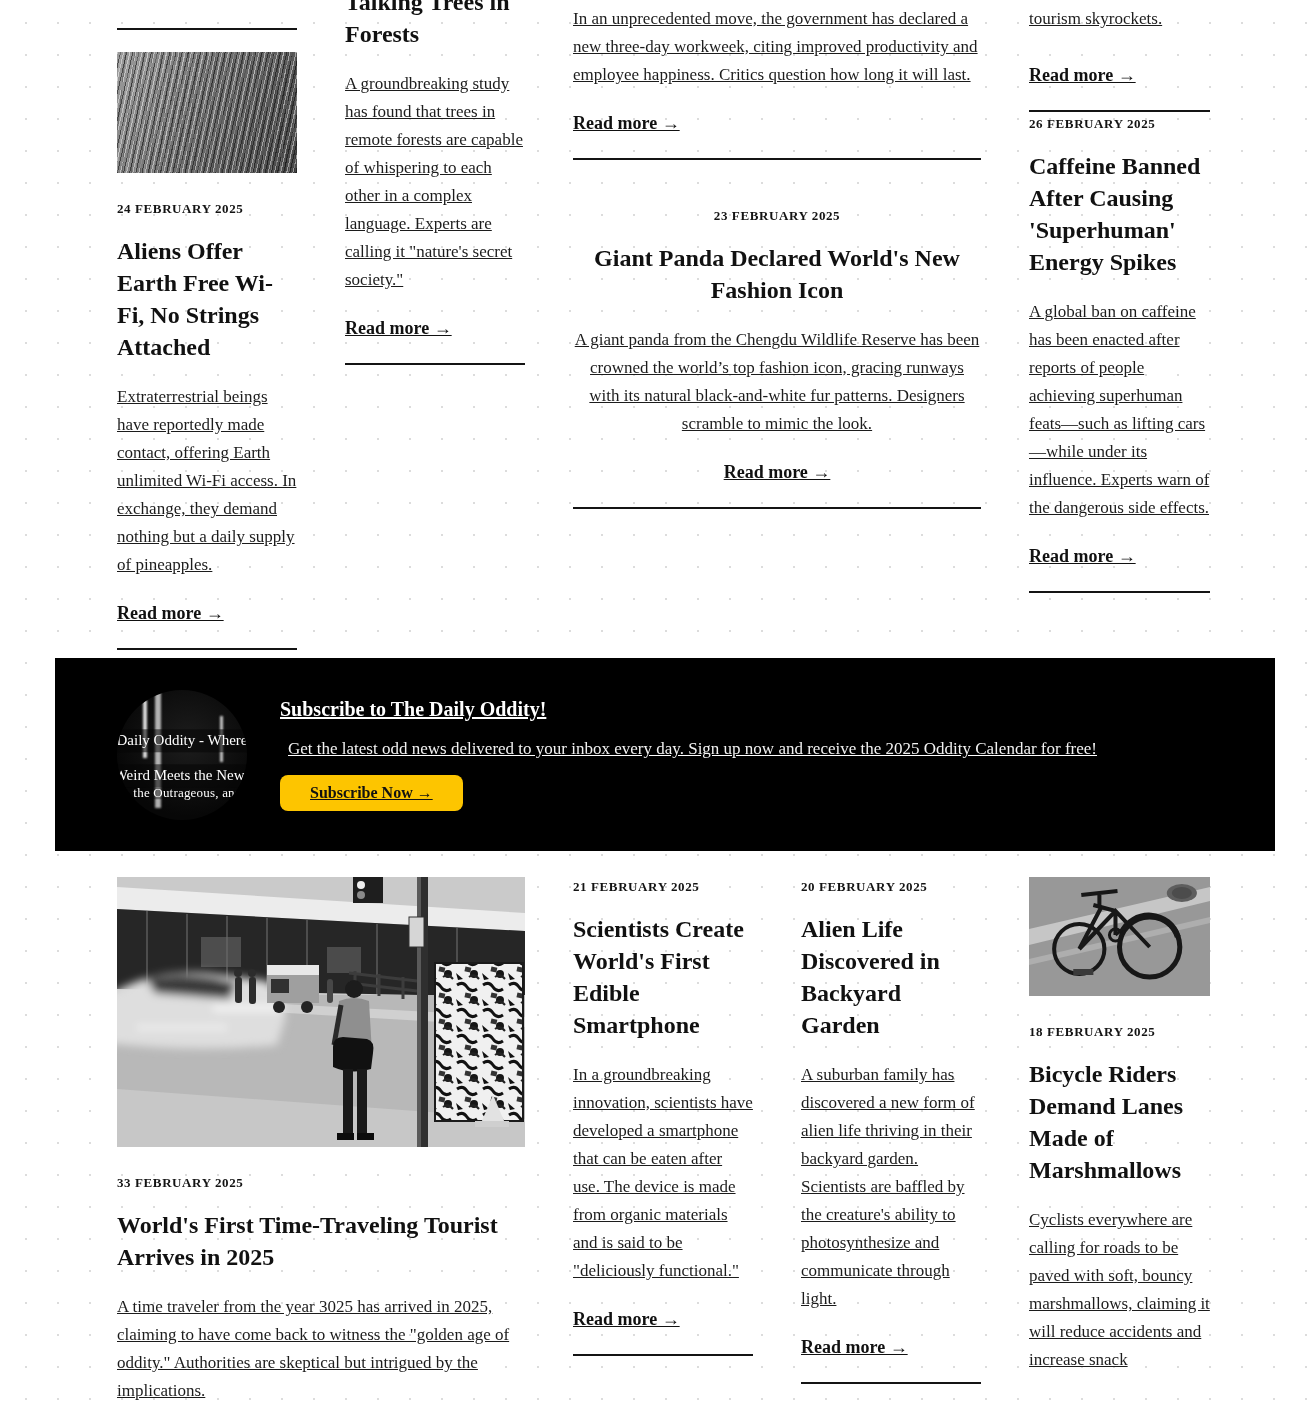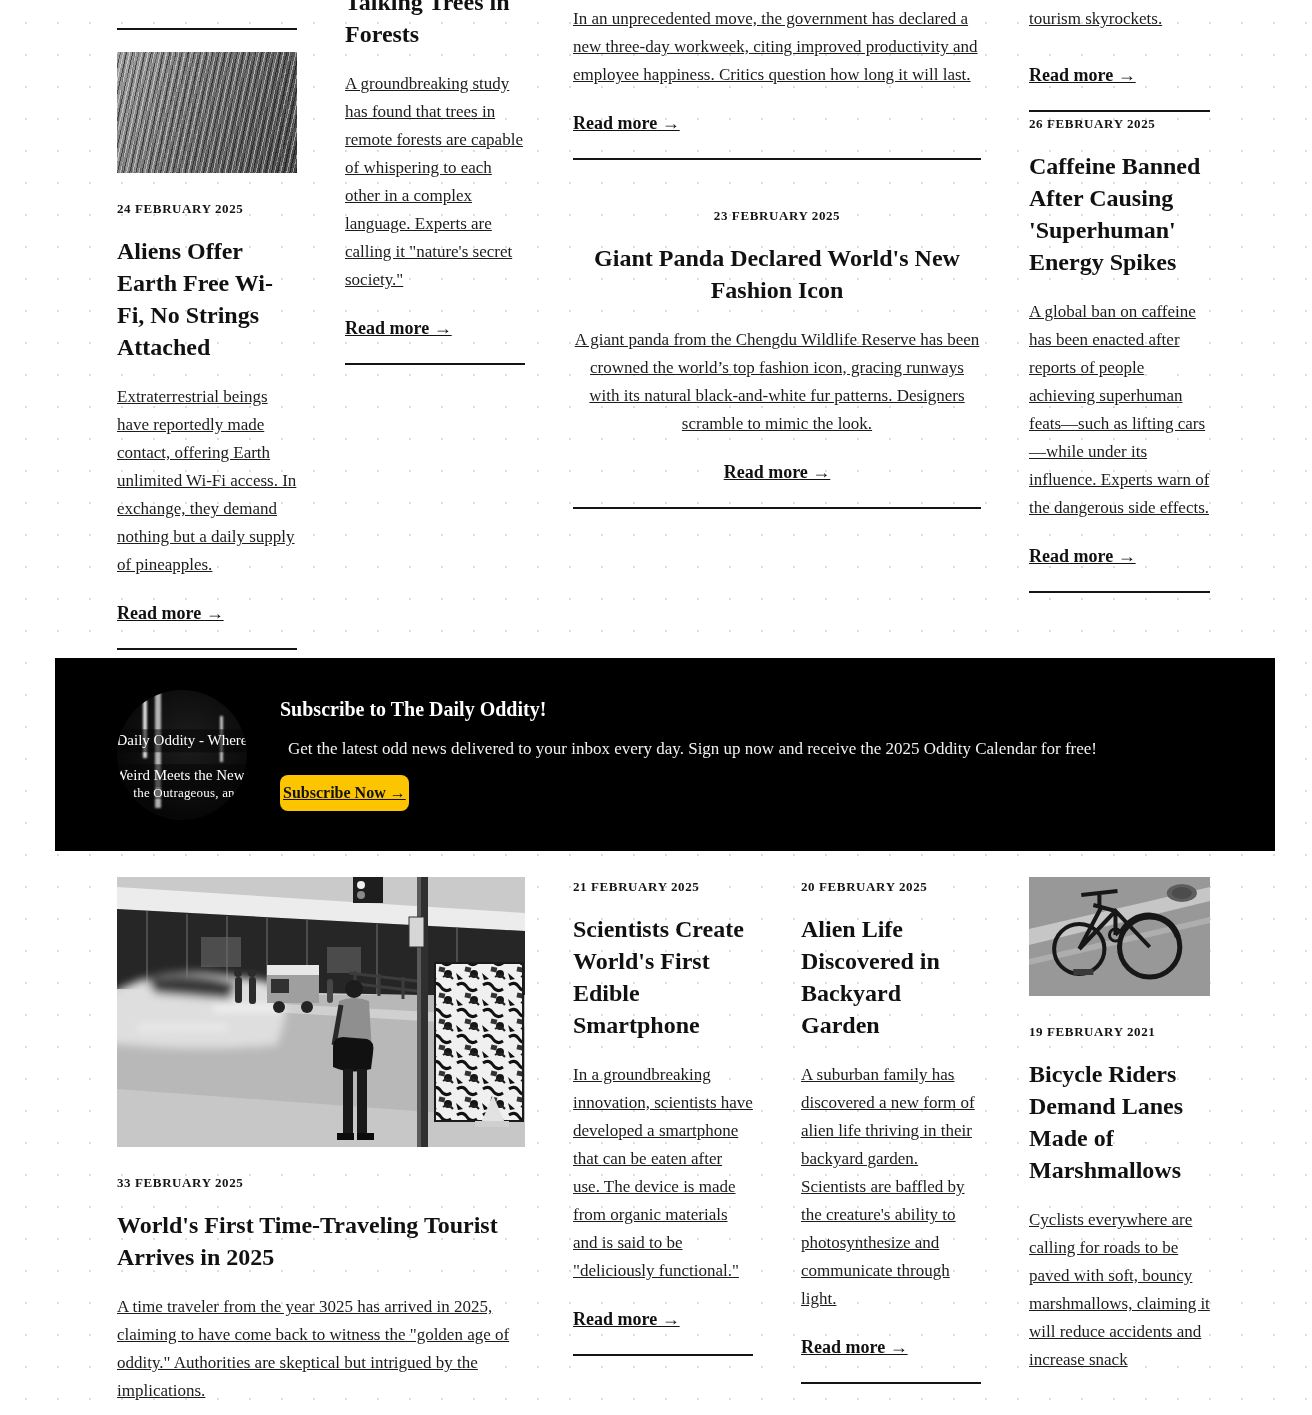--- a/index.html
+++ b/index.html
@@ -34,25 +34,25 @@
   .logo{position:relative;width:130px;height:130px;border-radius:50%;overflow:hidden;
     flex:0 0 auto;background:radial-gradient(circle at 55% 40%,#1d1d1d,#070707 70%);}
   .streak{position:absolute;background:rgba(255,255,255,.85);filter:blur(1px);}
   .s1{left:26px;top:10px;width:4px;height:58px;}
   .s2{left:38px;top:2px;width:6px;height:116px;opacity:.8;}
   .s3{right:24px;top:26px;width:3px;height:46px;opacity:.9;}
   .logo-text{position:absolute;top:50%;left:-30%;width:160%;transform:translateY(-46%);
     text-align:center;color:#fff;}
   .logo-text .l1,.logo-text .l2{font-size:15px;line-height:23px;background:rgba(5,5,5,.55);margin-top:12px;}
   .logo-text .l3{font-size:13px;line-height:12px;letter-spacing:.2px;background:rgba(5,5,5,.4);}
-  .banner-content{margin-left:33px;color:#fff;}
+  .banner-content{margin-left:33px;color:#fff;text-decoration:underline;}
   .banner-content h3{font-size:20px;margin:0 0 18px 0;font-weight:700;color:#fff;}
   .banner-content p{font-size:17px;margin:0 0 16px 8px;color:#f2f2f2;}
   .subscribe-btn{display:inline-block;background:var(--accent,#fdc500);color:#111;
-    font-size:16px;font-weight:700;text-decoration:underline;padding:9px 3px;
+    font-size:16px;font-weight:700;text-decoration:underline;padding:9px 30px;
     border-radius:8px;cursor:pointer;}
 </style>
 </head>
 <body>
 
 <div id="viewport">
 
   <div class="rule" style="left:117px;top:28px;width:180px;"></div>
 
   <article class="card ruled" style="left:117px;top:52px;width:180px;">
@@ -220,18 +220,18 @@
           <circle cx="120" cy="70" r="30" stroke-width="5"></circle>
           <path d="M92 56 A30 30 0 0 1 148 60" stroke-width="6"></path>
           <path d="M50 72 L86 34 L120 70 M86 34 L64 28 M50 72 L72 30 M86 34 L86 58" stroke-width="4"></path>
           <path d="M52 18 L88 14 M70 30 L70 16" stroke-width="4"></path>
           <circle cx="86" cy="58" r="6" stroke-width="3"></circle>
           <path d="M86 58 L98 48" stroke-width="3"></path>
         </g>
         <rect x="44" y="92" width="20" height="6" fill="#3a3a3a"></rect>
       </svg>
     </div>
-    <div class="date">19 FEBRUARY 2021</div>
+    <div class="date">18 FEBRUARY 2025</div>
     <h2>Bicycle Riders Demand Lanes Made of Marshmallows</h2>
     <p>Cyclists everywhere are calling for roads to be paved with soft, bouncy marshmallows, claiming it will reduce accidents and increase snack</p>
   </article>
 
 </div>
 
 </body></html>

